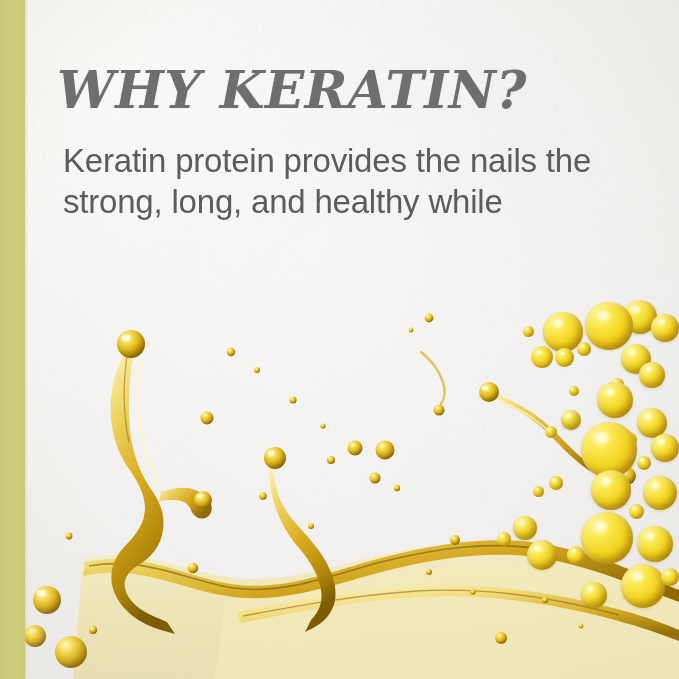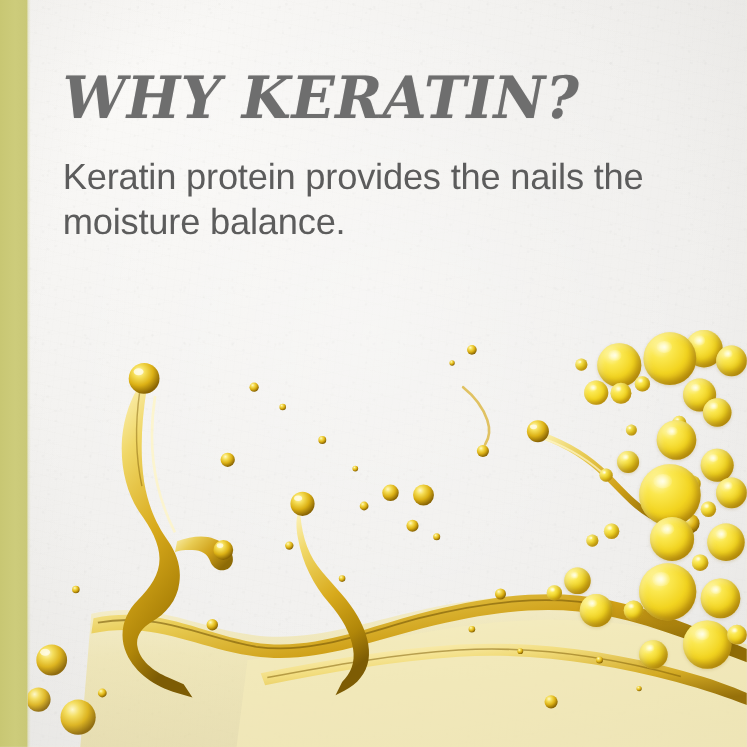--- a/index.html
+++ b/index.html
@@ -96,21 +96,21 @@
   .body-copy {
     margin: 22px 0 0 0;
     font-family: "Liberation Sans", sans-serif;
     font-weight: 400;
     font-size: 33px;
     line-height: 41px;
     color: #5c5c5c;
     letter-spacing: -0.2px;
     max-width: 600px;
   }
-  .body-copy .ln { display: block; white-space: nowrap; }
+  .body-copy .ln { display: block; white-space: nowrap; margin-left: 6px; }
 
   
   .artwork {
     position: absolute;
     left: 25px; top: 300px;
     width: 654px; height: 379px;
     overflow: hidden;
   }
   .artwork svg { display: block; }
 
@@ -145,21 +145,21 @@
   <div class="bg-grain"></div>
   <div class="bg-fibers"></div>
   <div class="bg-vignette"></div>
 
   <div class="accent-stripe"></div>
 
   <div class="text-block">
     <h1 class="headline">WHY KERATIN?</h1>
     <p class="body-copy">
       <span class="ln">Keratin protein provides the nails the</span>
-      <span class="ln">moisture balance.</span>
+      <span class="ln">strong, long, and healthy while</span>
     </p>
   </div>
 
   <div class="artwork">
     <svg width="654" height="379" viewBox="0 0 654 379">
       <defs>
         <linearGradient id="oilA" x1="0" y1="0" x2="0.3" y2="1">
           <stop offset="0%" stop-color="#fdf3bd"></stop>
           <stop offset="22%" stop-color="#f0d766"></stop>
           <stop offset="55%" stop-color="#d8aa1c"></stop>

